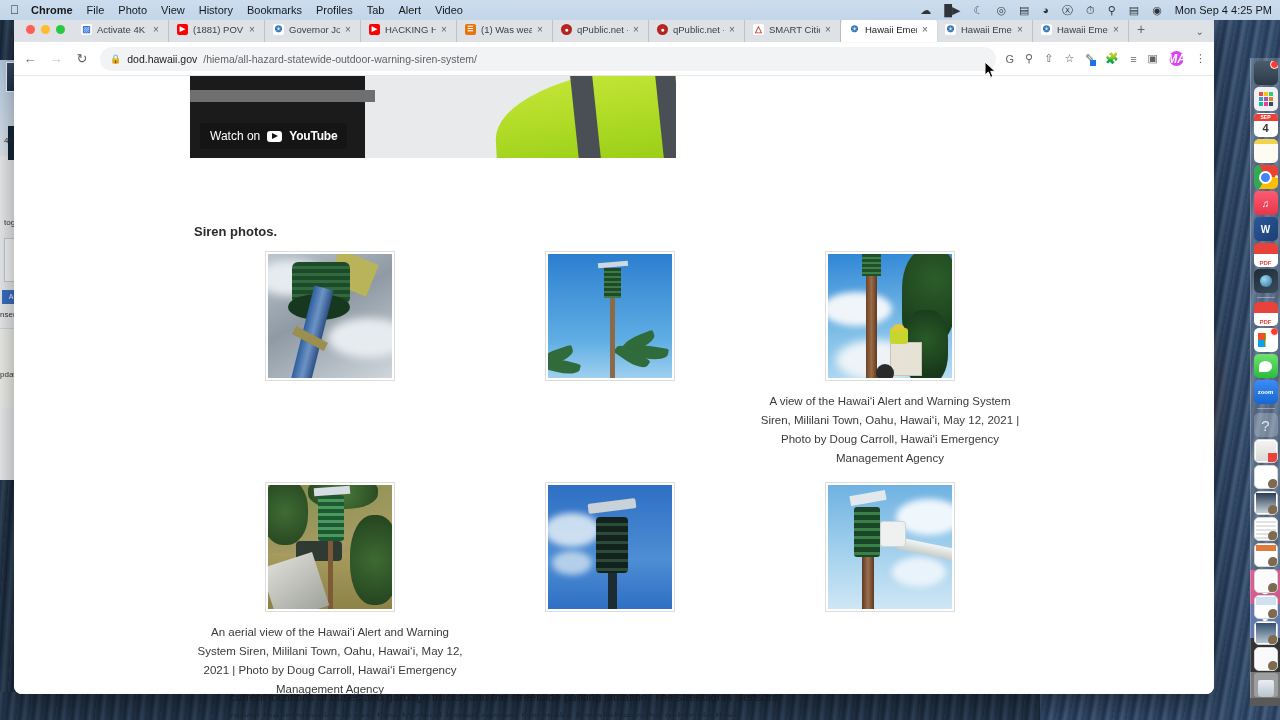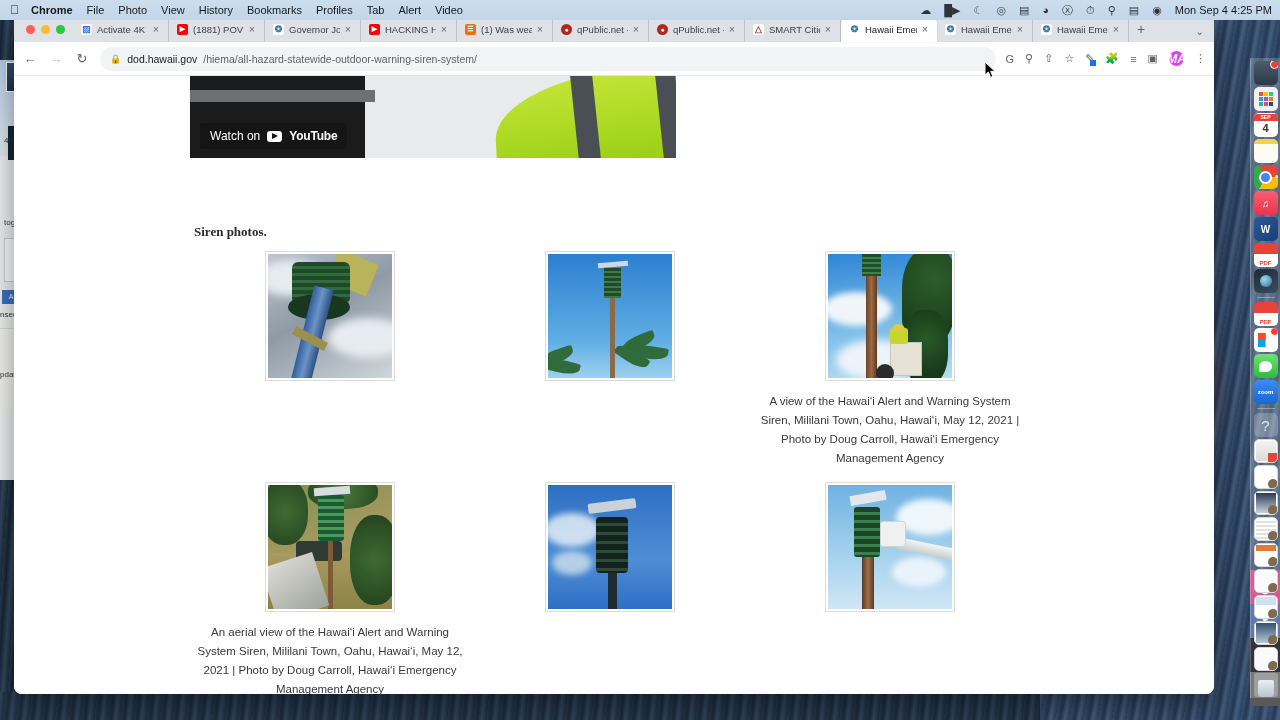--- a/index.html
+++ b/index.html
@@ -186,21 +186,21 @@
   }
   #player .ytbadge .play::after {
     content: ""; border-left: 6px solid #141414;
     border-top: 3.5px solid transparent; border-bottom: 3.5px solid transparent;
     margin-left: 1px;
   }
   #player .ytbadge .ytname { font-weight: bold; letter-spacing: -.2px; }
 
   #siren-heading {
     position: absolute; left: 180px; top: 148px;
-    font-size: 13px; font-weight: bold; color: #2b2b2b; font-family: Liberation Serif, serif;
+    font-size: 13px; font-weight: bold; color: #2b2b2b;
   }
 
   .photo-grid { position: absolute; left: 176px; top: 175px; width: 840px; }
   .prow { display: flex; }
   .pcell { width: 280px; display: flex; flex-direction: column; align-items: center; }
   .pframe {
     width: 130px; height: 130px; background: #fff;
     border: 1px solid #dcdcdc; padding: 2px; overflow: hidden;
   }
   .pimg { width: 100%; height: 100%; position: relative; overflow: hidden; }
@@ -634,20 +634,22 @@
             </div>
           </div>
           <div class="cap"></div>
         </div>
       </div>
     </div>
   </div>
 </div>
 
 <div id="bg-para">
+  <div>current locations of buses and garbage trucks, and the streetside parking situation. The streetlights’ sensors</div>
+  <div class="clip">report the information in real time to cloud-based servers that make it available to the public via their</div>
 </div>
 
 <div id="social">
   <div class="ig">◎</div>
   <div class="fb">f</div>
   <div class="xx">✕</div>
   <div class="top">▲</div>
 </div>
 
 <div id="dock">

